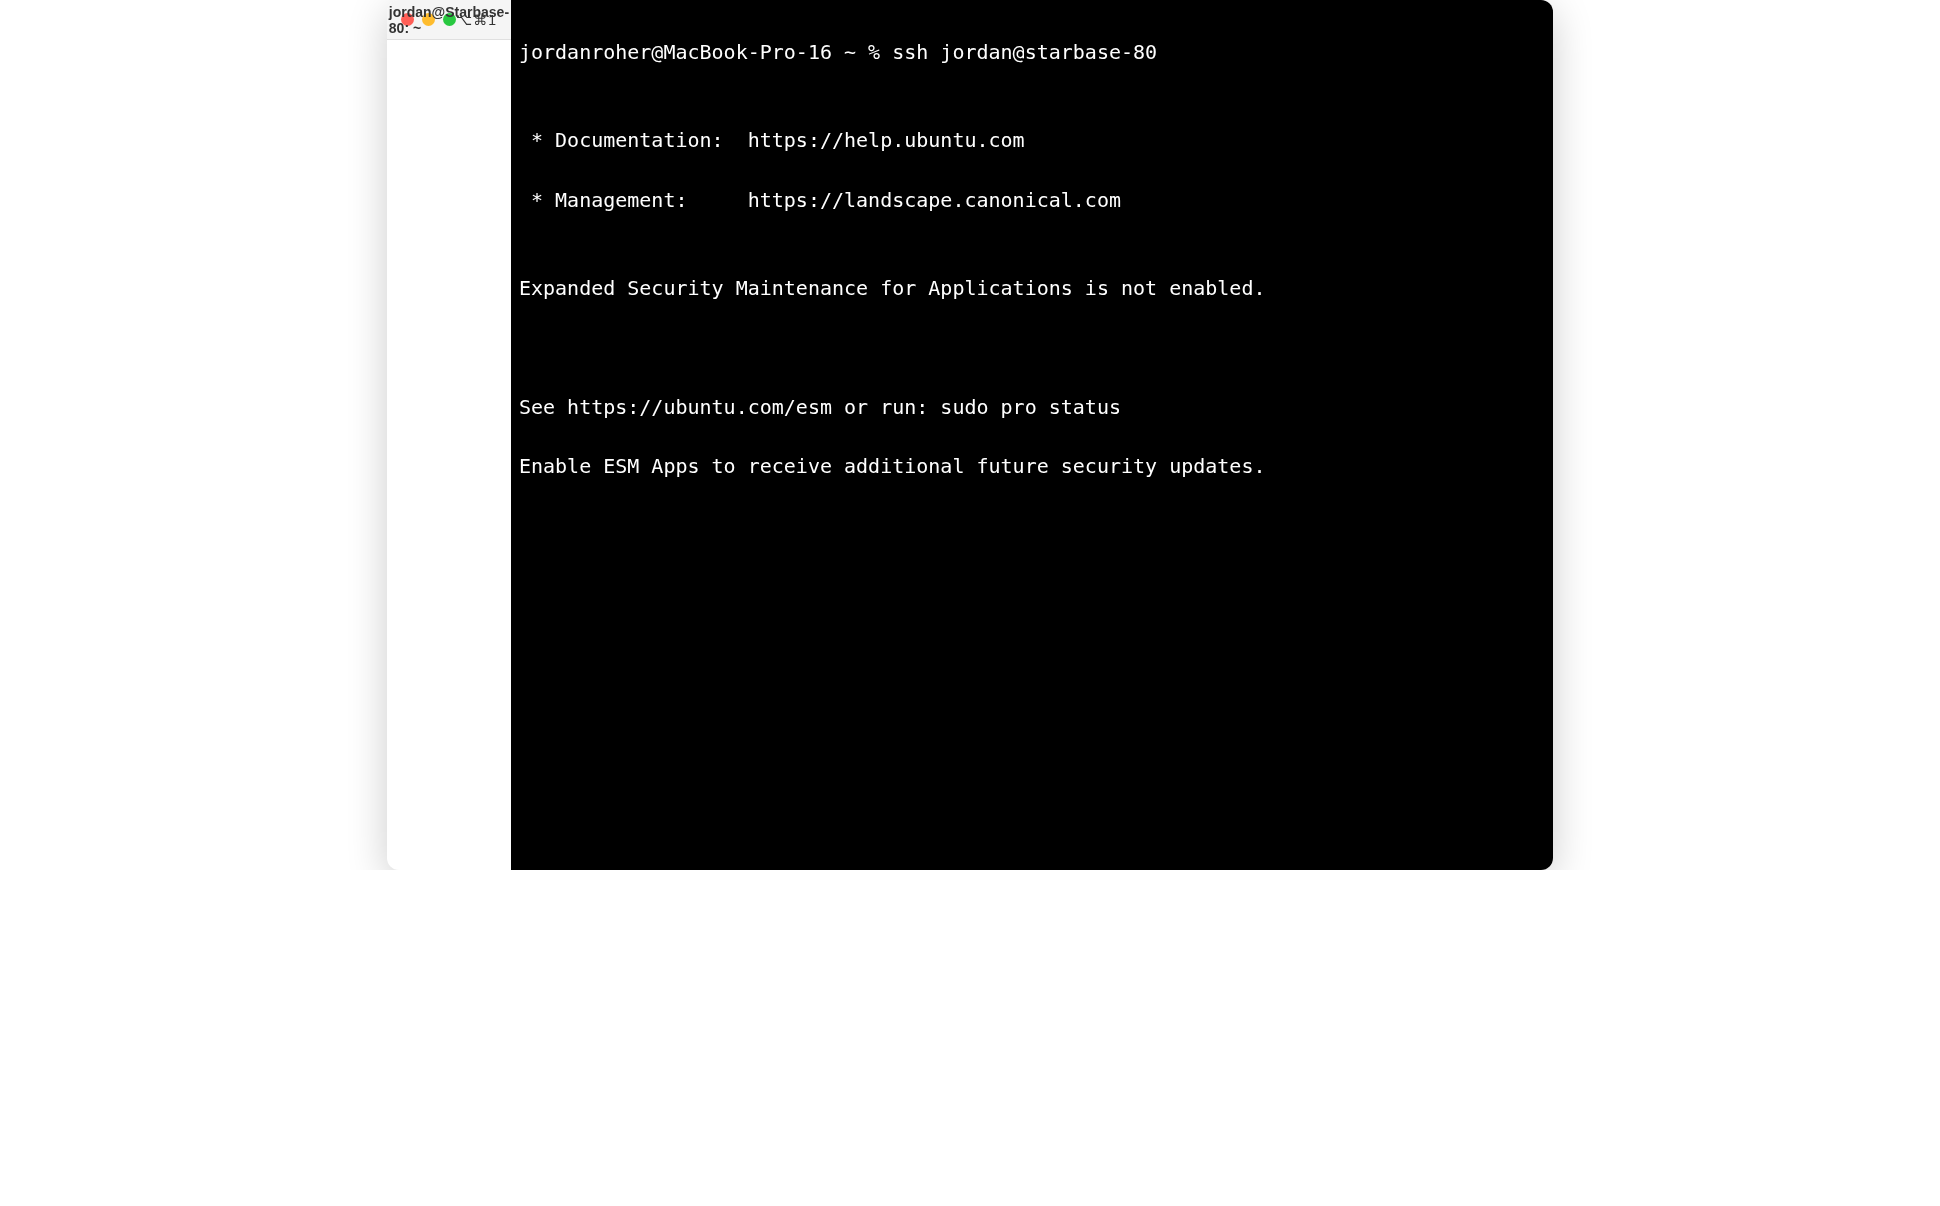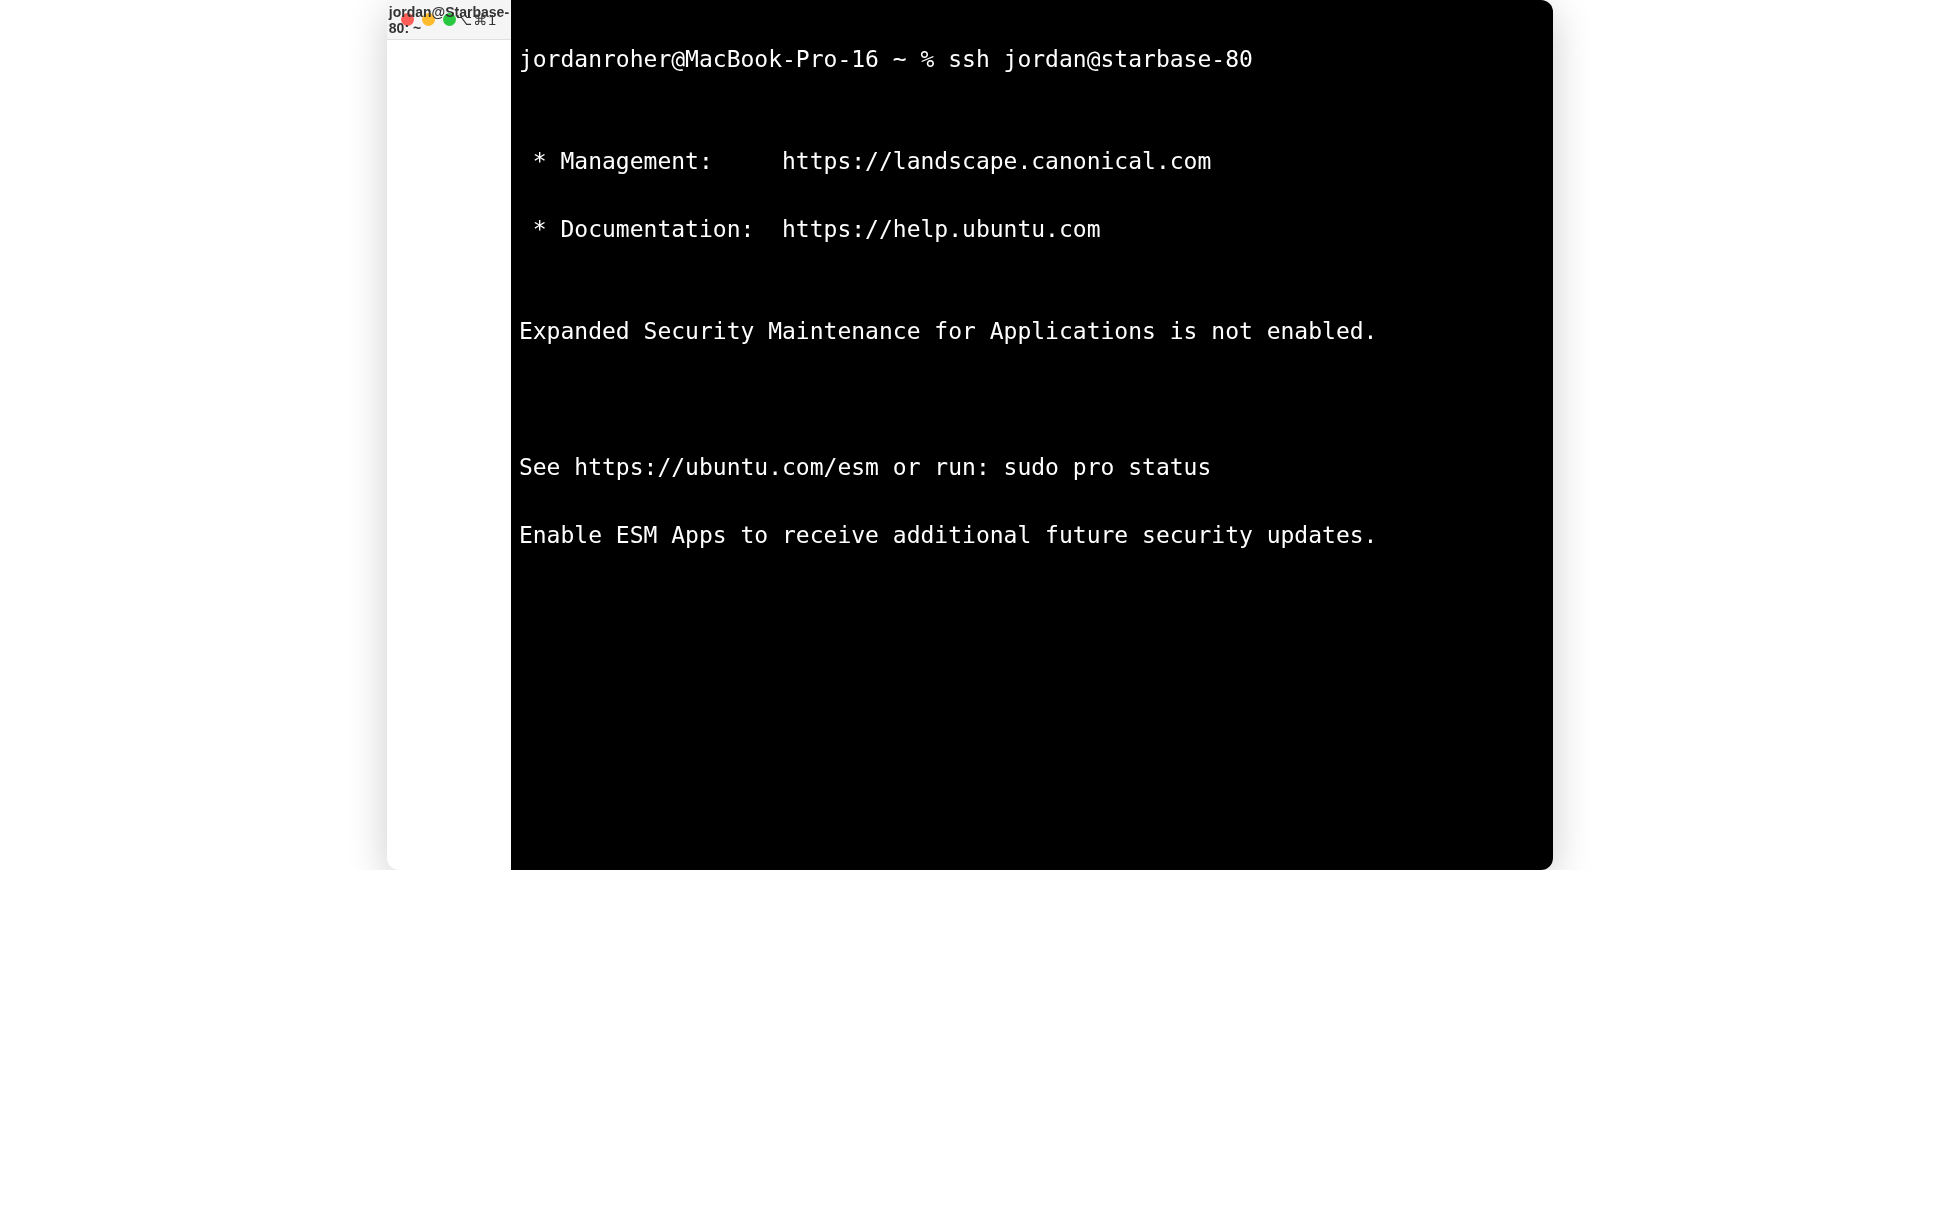--- a/index.html
+++ b/index.html
@@ -69,21 +69,21 @@
       color: #333;
       font-weight: 500;
       letter-spacing: 1px;
     }
     
     .terminal-body {
       flex: 1;
       background: #000000;
       padding: 8px 8px;
       font-family: "SF Mono", Menlo, Monaco, Consolas, monospace;
-      font-size: 23px;
+      font-size: 20px;
       line-height: 1.48;
       color: #ffffff;
       overflow: hidden;
       white-space: pre;
     }
     
     .term-line {
       white-space: pre;
     }
     
@@ -121,22 +121,22 @@
       <div class="traffic-light yellow"></div>
       <div class="traffic-light green"></div>
     </div>
     <div class="window-title">jordan@Starbase-80: ~</div>
     <div class="shortcut-indicator">⌥⌘1</div>
   </div>
 
   <div class="terminal-body">
 <div class="term-line"><span>jordanroher@MacBook-Pro-16 ~ % </span><span>ssh jordan@starbase-80</span></div>
 <div class="term-line"></div>
+<div class="term-line"> * Documentation:  https://help.ubuntu.com</div>
 <div class="term-line"> * Management:     https://landscape.canonical.com</div>
-<div class="term-line"> * Documentation:  https://help.ubuntu.com</div>
 <div class="term-line"></div>
 <div class="term-line">Expanded Security Maintenance for Applications is not enabled.</div>
 <div class="term-line"></div>
 <div class="term-line"></div>
 <div class="term-line">See https://ubuntu.com/esm or run: sudo pro status</div>
 <div class="term-line">Enable ESM Apps to receive additional future security updates.</div>
 <div class="term-line"></div>
   </div>
 
 </div>

